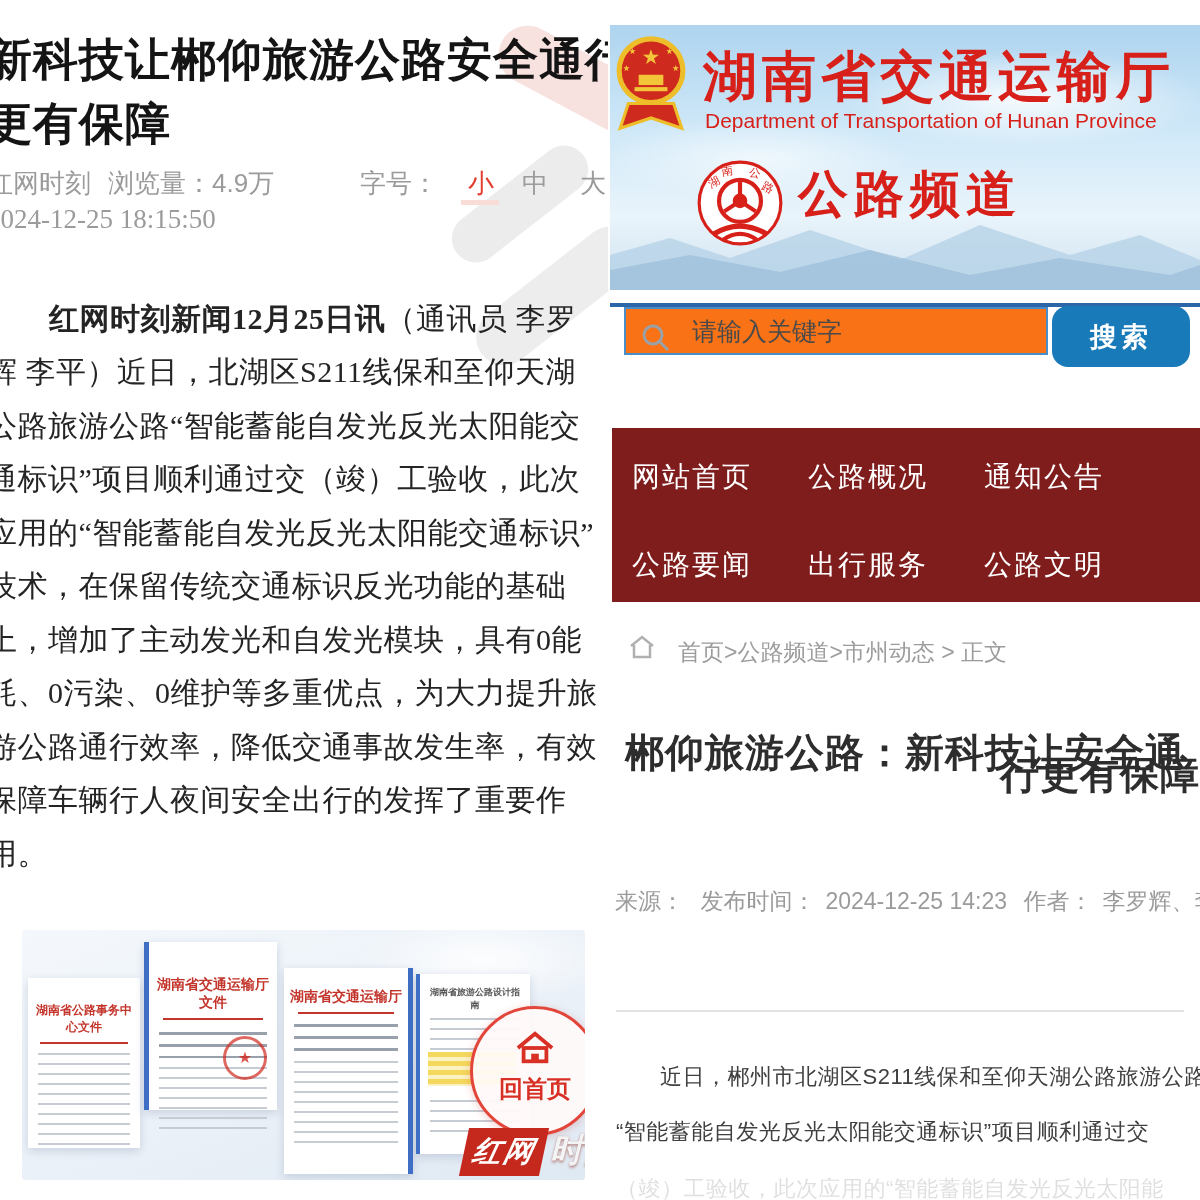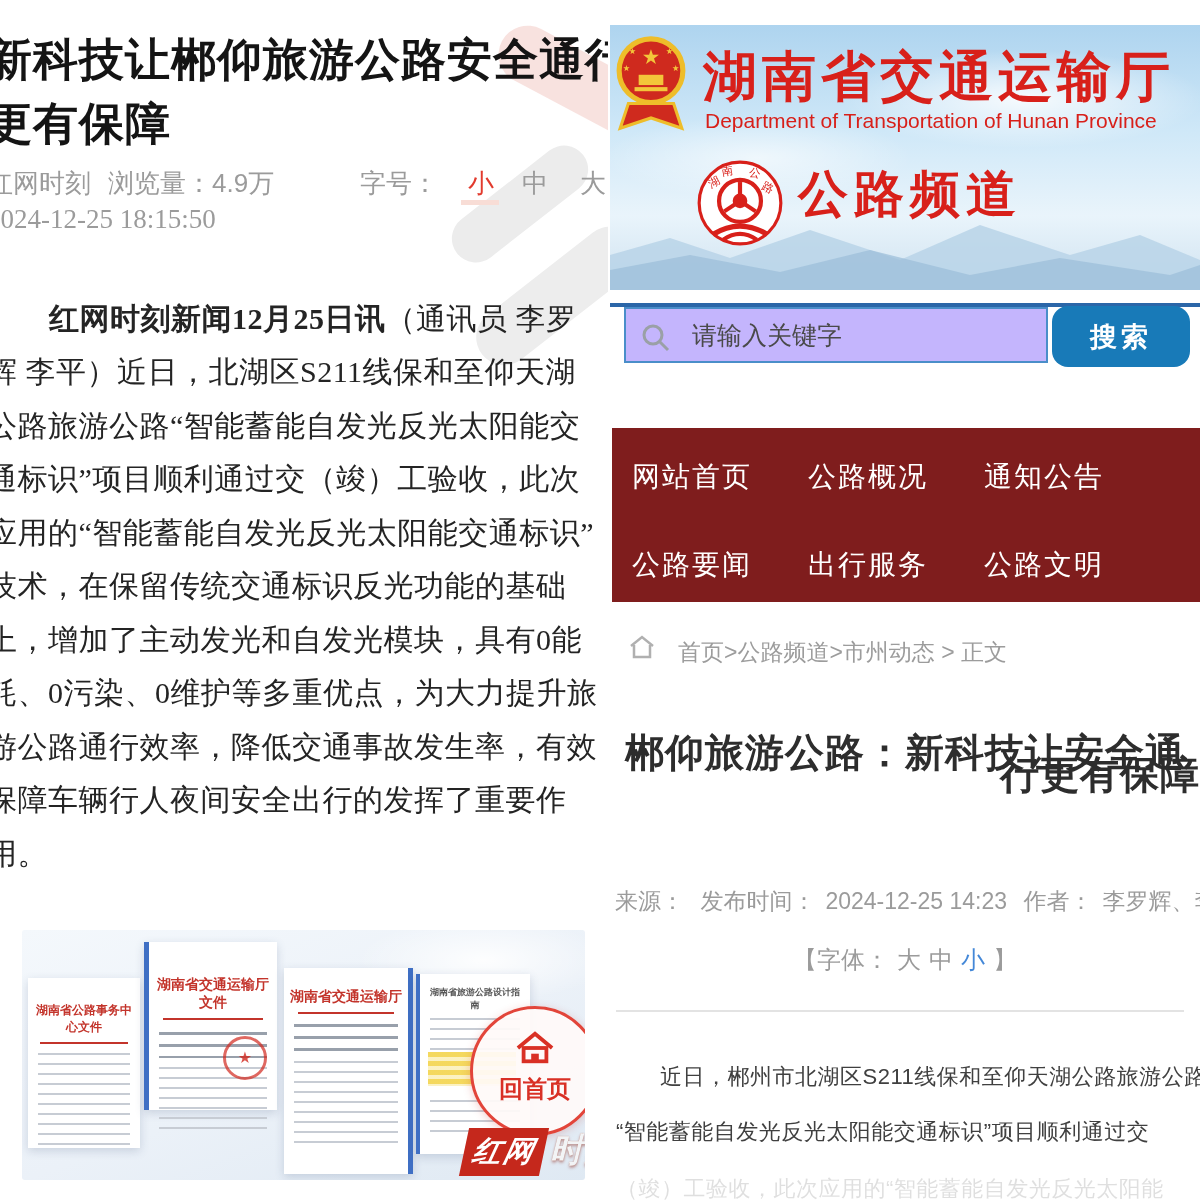--- a/index.html
+++ b/index.html
@@ -47,22 +47,22 @@
                radial-gradient(ellipse 220px 60px at 25% 50%, rgba(255,255,255,.6), transparent 70%),
                linear-gradient(180deg,#aed4ef 0%,#cfe8f8 40%,#e9f4fb 72%,#cfe2f0 100%);}
   .org-cn{position:absolute;left:93px;top:16px;font-size:54px;font-weight:700;color:#d8201a;
           letter-spacing:5px;white-space:nowrap;}
   .org-en{position:absolute;left:95px;top:84px;font-size:21px;font-weight:400;color:#d8201a;white-space:nowrap;}
   .chan-cn{position:absolute;left:188px;top:136px;font-size:50px;font-weight:700;color:#d8201a;
            letter-spacing:6px;white-space:nowrap;}
   .chan-en{position:absolute;left:192px;top:196px;font-size:33px;font-weight:600;color:#3a3a3a;
            letter-spacing:2px;white-space:nowrap;}
   #searchLine{position:absolute;left:0;top:303px;width:590px;height:4px;background:#2b66a8;}
-  #searchInput{position:absolute;left:14px;top:307px;width:424px;height:56px;box-sizing:border-box;
-     border:2px solid #4a8ec9;background:#c4b5fd;padding-left:66px;font-size:25px;color:#333;
+  #searchInput{position:absolute;left:14px;top:307px;width:424px;height:48px;box-sizing:border-box;
+     border:2px solid #4a8ec9;background:#f97316;padding-left:66px;font-size:25px;color:#333;
      font-family:"Liberation Sans","DejaVu Sans",sans-serif;outline:none;}
   #searchInput::placeholder{color:#4a4a4a;opacity:1;}
   #searchBtn{position:absolute;left:442px;top:306px;width:138px;height:61px;background:#187ab8;
      border:none;border-radius:16px;color:#fff;font-size:27px;font-weight:700;letter-spacing:4px;
      font-family:"Liberation Sans","DejaVu Sans",sans-serif;cursor:pointer;}
   #nav{position:absolute;left:2px;top:428px;width:588px;height:174px;background:#7f1d1d;}
   .nav-item{position:absolute;font-size:28px;color:#fff;letter-spacing:2px;white-space:nowrap;cursor:pointer;}
   .crumb{position:absolute;left:68px;top:637px;font-size:23px;color:#9c9c9c;white-space:nowrap;cursor:pointer;text-align:center;}
   .r-title{position:absolute;left:0;width:590px;text-align:center;font-size:39px;font-weight:700;
            color:#2d2d2d;white-space:nowrap;letter-spacing:1px;}
@@ -220,23 +220,20 @@
 
     <div class="r-title" style="top:726px;">郴仰旅游公路：新科技让安全通</div>
     <div class="r-title" style="top:748px;text-align:right;">行更有保障</div>
 
     <div class="r-meta">
       <span>来源：</span>
       <span>发布时间：</span><span>2024-12-25 14:23</span>
       <span>作者：</span><span>李罗辉、李平</span>
     </div>
 
-    <div class="r-font">
-      <span>【字体：</span><span>大</span><span>中</span><span style="color:#4488d8;">小</span><span>】</span>
-    </div>
 
     <div class="divider"></div>
 
     <div class="rbl" style="top:1062px;padding-left:44px;">近日，郴州市北湖区S211线保和至仰天湖公路旅游公路</div>
     <div class="rbl" style="top:1117px;">“智能蓄能自发光反光太阳能交通标识”项目顺利通过交</div>
     <div class="rbl" style="top:1174px;opacity:.16;">（竣）工验收，此次应用的“智能蓄能自发光反光太阳能</div>
   </div>
 </div>
 
 </body></html>

